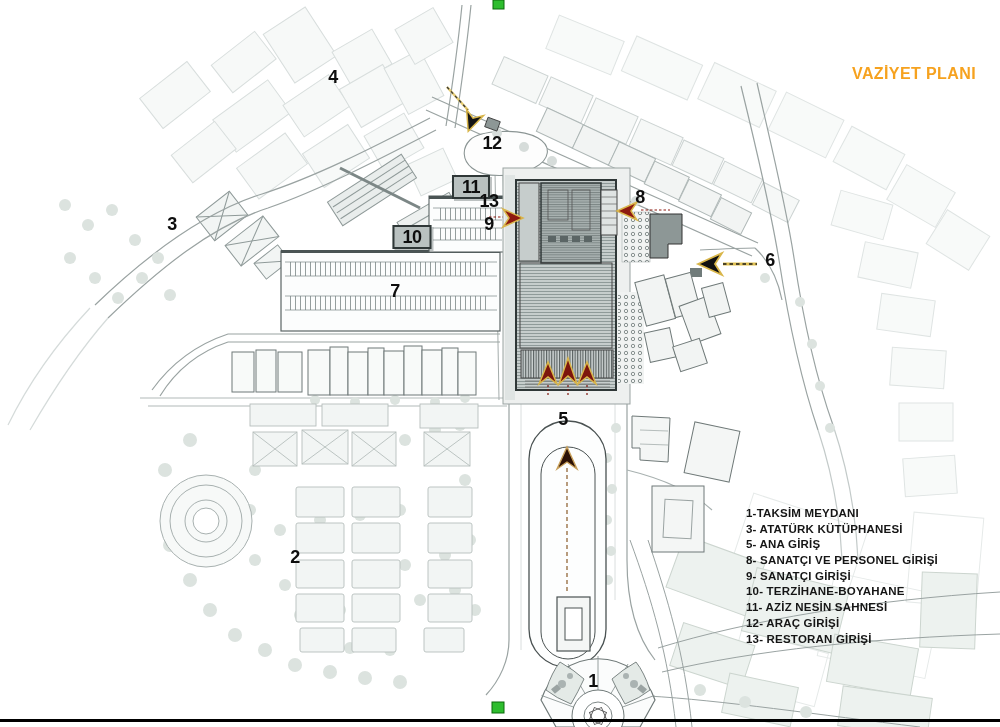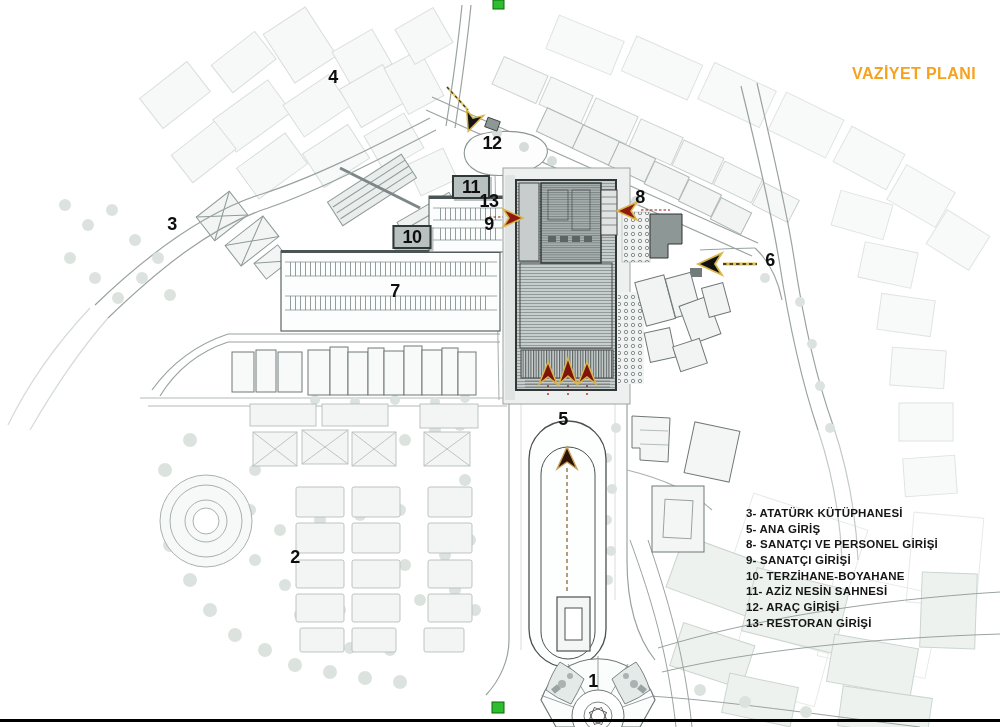--- a/index.html
+++ b/index.html
@@ -490,20 +490,21 @@
       <div class="marker" style="left: 395px; top: 291px;">7</div>
       <div class="marker" style="left: 640px; top: 197px;">8</div>
       <div class="marker" style="left: 489px; top: 224px;">9</div>
       <div class="marker boxed" style="left: 412px; top: 237px;">10</div>
       <div class="marker boxed" style="left: 471px; top: 187px;">11</div>
       <div class="marker" style="left: 492px; top: 143px;">12</div>
       <div class="marker" style="left: 489px; top: 201px;">13</div>
     </div>
 <div id="plan-title">VAZİYET PLANI</div>
 <div id="legend">
+      <div class="legend-line">1-TAKSİM MEYDANI</div>
       <div class="legend-line">3- ATATÜRK KÜTÜPHANESİ</div>
       <div class="legend-line">5- ANA GİRİŞ</div>
       <div class="legend-line">8- SANATÇI VE PERSONEL GİRİŞİ</div>
       <div class="legend-line">9- SANATÇI GİRİŞİ</div>
       <div class="legend-line">10- TERZİHANE-BOYAHANE</div>
       <div class="legend-line">11- AZİZ NESİN SAHNESİ</div>
       <div class="legend-line">12- ARAÇ GİRİŞİ</div>
       <div class="legend-line">13- RESTORAN GİRİŞİ</div>
     </div>
 

